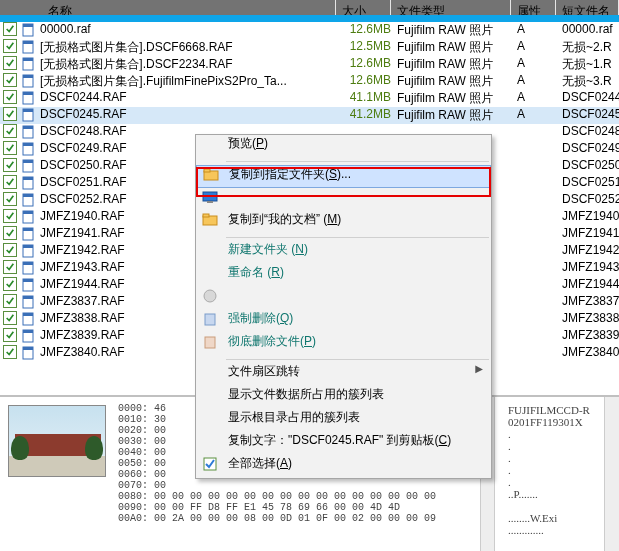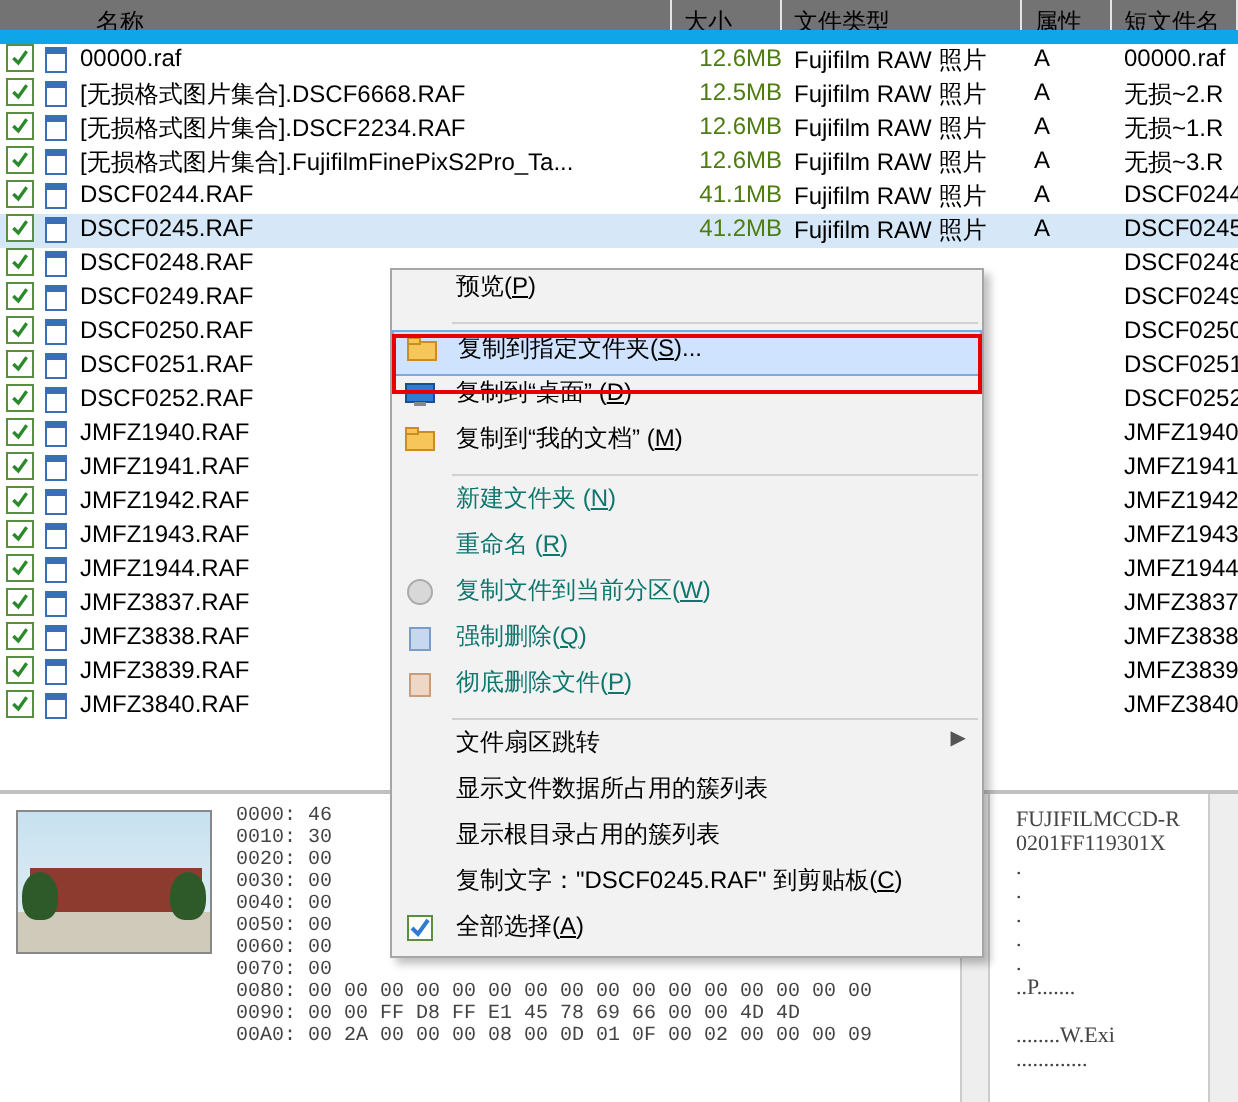--- a/index.html
+++ b/index.html
@@ -440,21 +440,20 @@
       </div>
     <span><span>复制到指定文件夹</span>(<span class="mnemonic">S</span>)<span>...</span></span>
   </div>
   <div class="ctx-item">
     <div class="ctx-icon">
         <svg width="16" height="16">
           <rect x="1" y="3" width="14" height="9" fill="#2e7bd6" stroke="#1a4f94"></rect>
           <rect x="5" y="12" width="6" height="2" fill="#888"></rect>
         </svg>
       </div>
-    <span><span>复制到“桌面”   (</span><span class="mnemonic">D</span><span>)</span></span>
   </div>
   <div class="ctx-item">
     <div class="ctx-icon">
         <svg width="16" height="16">
           <rect x="1" y="4" width="14" height="9" fill="#f7c65b" stroke="#c98e1f"></rect>
           <rect x="1" y="2" width="6" height="3" fill="#f7c65b" stroke="#c98e1f"></rect>
         </svg>
       </div>
     <span><span>复制到“我的文档”   (</span><span class="mnemonic">M</span><span>)</span></span>
   </div>
@@ -464,21 +463,20 @@
     </div>
   <div class="ctx-item disabled">
       <span><span>重命名 (</span><span class="mnemonic">R</span><span>)</span></span>
     </div>
   <div class="ctx-item disabled">
     <div class="ctx-icon">
         <svg width="16" height="16">
           <ellipse cx="8" cy="8" rx="6" ry="6" fill="#d8d8d8" stroke="#aaa"></ellipse>
         </svg>
       </div>
-    <span><span>复制文件到当前分区(</span><span class="mnemonic">W</span><span>)</span></span>
     </div>
   <div class="ctx-item disabled">
     <div class="ctx-icon">
         <svg width="16" height="16">
           <rect x="3" y="3" width="10" height="11" fill="#c7d7ef" stroke="#7a9cc9"></rect>
         </svg>
       </div>
     <span><span>强制删除(</span><span class="mnemonic">Q</span><span>)</span></span>
     </div>
   <div class="ctx-item disabled">

